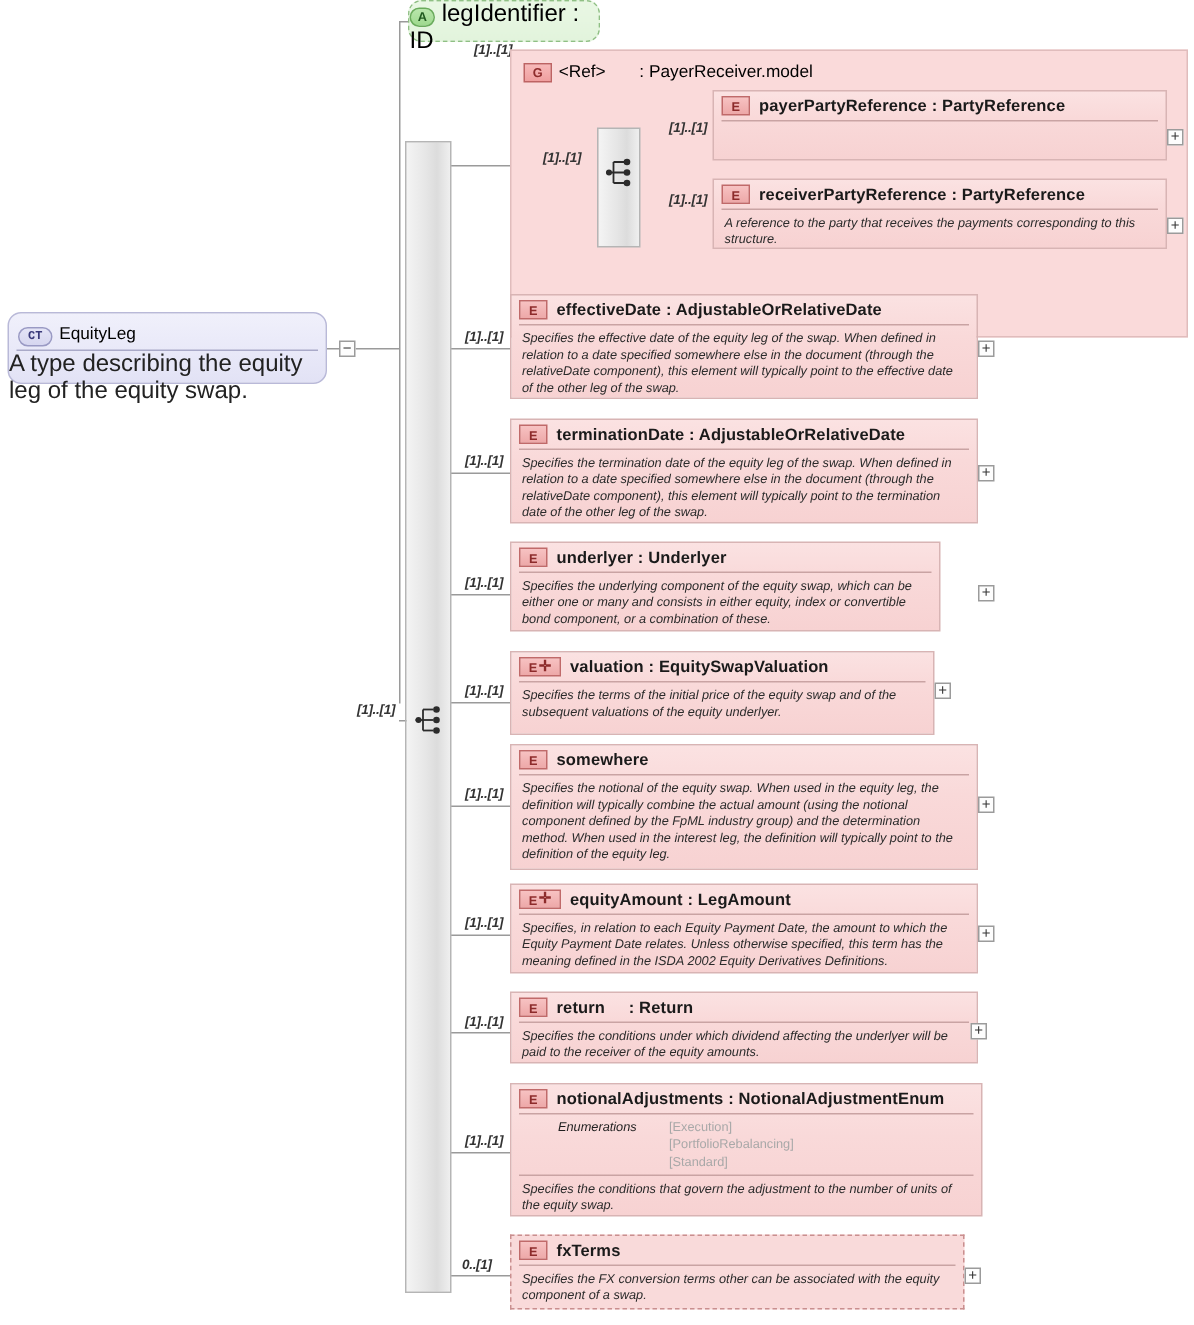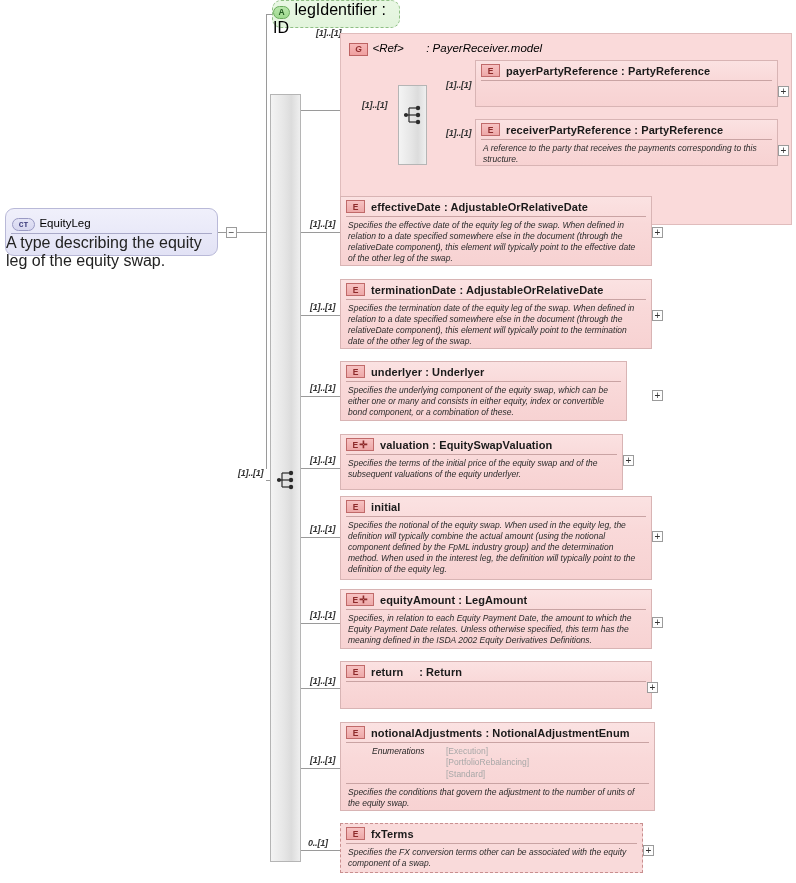--- a/index.html
+++ b/index.html
@@ -173,21 +173,21 @@
     <line x1="6" y1="10" x2="13" y2="10" stroke="#2b2b2b" stroke-width="1.2"></line>
     <line x1="6" y1="17" x2="13" y2="17" stroke="#2b2b2b" stroke-width="1.2"></line>
     <circle cx="15" cy="3" r="2.2" fill="#2b2b2b"></circle>
     <circle cx="15" cy="10" r="2.2" fill="#2b2b2b"></circle>
     <circle cx="15" cy="17" r="2.2" fill="#2b2b2b"></circle>
   </svg>
   <div class="mult" style="left:238px;top:468px;">[1]..[1]</div>
 
   <div class="mult" style="left:316px;top:28px;">[1]..[1]</div>
 
-  <div class="gbox" style="left:340px;top:33px;width:452px;height:192px;font-style:italic;">
+  <div class="gbox" style="left:340px;top:33px;width:452px;height:192px;">
     <div class="hdr" style="padding:4px 6px 2px 8px;gap:10px;">
       <span class="chip chip-g">G</span>
       <span class="ttl" style="font-size:11.5px;">&lt;Ref&gt;</span>
       <span class="ttl" style="font-size:11.5px;margin-left:18px;">: PayerReceiver.model</span>
     </div>
   </div>
 
   <div class="seqbar" style="left:398px;top:85px;width:29px;height:80px;"></div>
   <svg class="seqicon" style="left:403px;top:105px;" width="20" height="20">
     <line x1="1" y1="10" x2="6" y2="10" stroke="#2b2b2b" stroke-width="1.2"></line>
@@ -267,21 +267,21 @@
     </div>
     <div class="sep"></div>
     <div class="doc">Specifies the terms of the initial price of the equity swap and of the subsequent valuations of the equity underlyer.</div>
   </div>
   <div class="exp" style="left:623px;top:455px;">+</div>
 
   <div class="mult" style="left:310px;top:524px;">[1]..[1]</div>
   <div class="node ebox" style="left:340px;top:496px;width:312px;height:84px;">
     <div class="hdr">
       <span class="chip chip-e">E</span>
-      <span class="ttl">initial</span>
+      <span class="ttl">somewhere</span>
     </div>
     <div class="sep"></div>
     <div class="doc">Specifies the notional of the equity swap. When used in the equity leg, the definition will typically combine the actual amount (using the notional component defined by the FpML industry group) and the determination method. When used in the interest leg, the definition will typically point to the definition of the equity leg.</div>
   </div>
   <div class="exp" style="left:652px;top:531px;">+</div>
 
   <div class="mult" style="left:310px;top:610px;">[1]..[1]</div>
   <div class="node ebox" style="left:340px;top:589px;width:312px;height:60px;">
     <div class="hdr">
       <span class="chip chip-ep">
@@ -295,20 +295,21 @@
   </div>
   <div class="exp" style="left:652px;top:617px;">+</div>
 
   <div class="mult" style="left:310px;top:676px;">[1]..[1]</div>
   <div class="node ebox" style="left:340px;top:661px;width:312px;height:48px;">
     <div class="hdr">
       <span class="chip chip-e">E</span>
       <span class="ttl" style="white-space:pre;">return     : Return</span>
     </div>
     <div class="sep"></div>
+    <div class="doc">Specifies the conditions under which dividend affecting the underlyer will be paid to the receiver of the equity amounts.</div>
   </div>
   <div class="exp" style="left:647px;top:682px;">+</div>
 
   <div class="mult" style="left:310px;top:755px;">[1]..[1]</div>
   <div class="node ebox" style="left:340px;top:722px;width:315px;height:89px;">
     <div class="hdr">
       <span class="chip chip-e">E</span>
       <span class="ttl">notionalAdjustments : NotionalAdjustmentEnum</span>
     </div>
     <div class="sep"></div>

